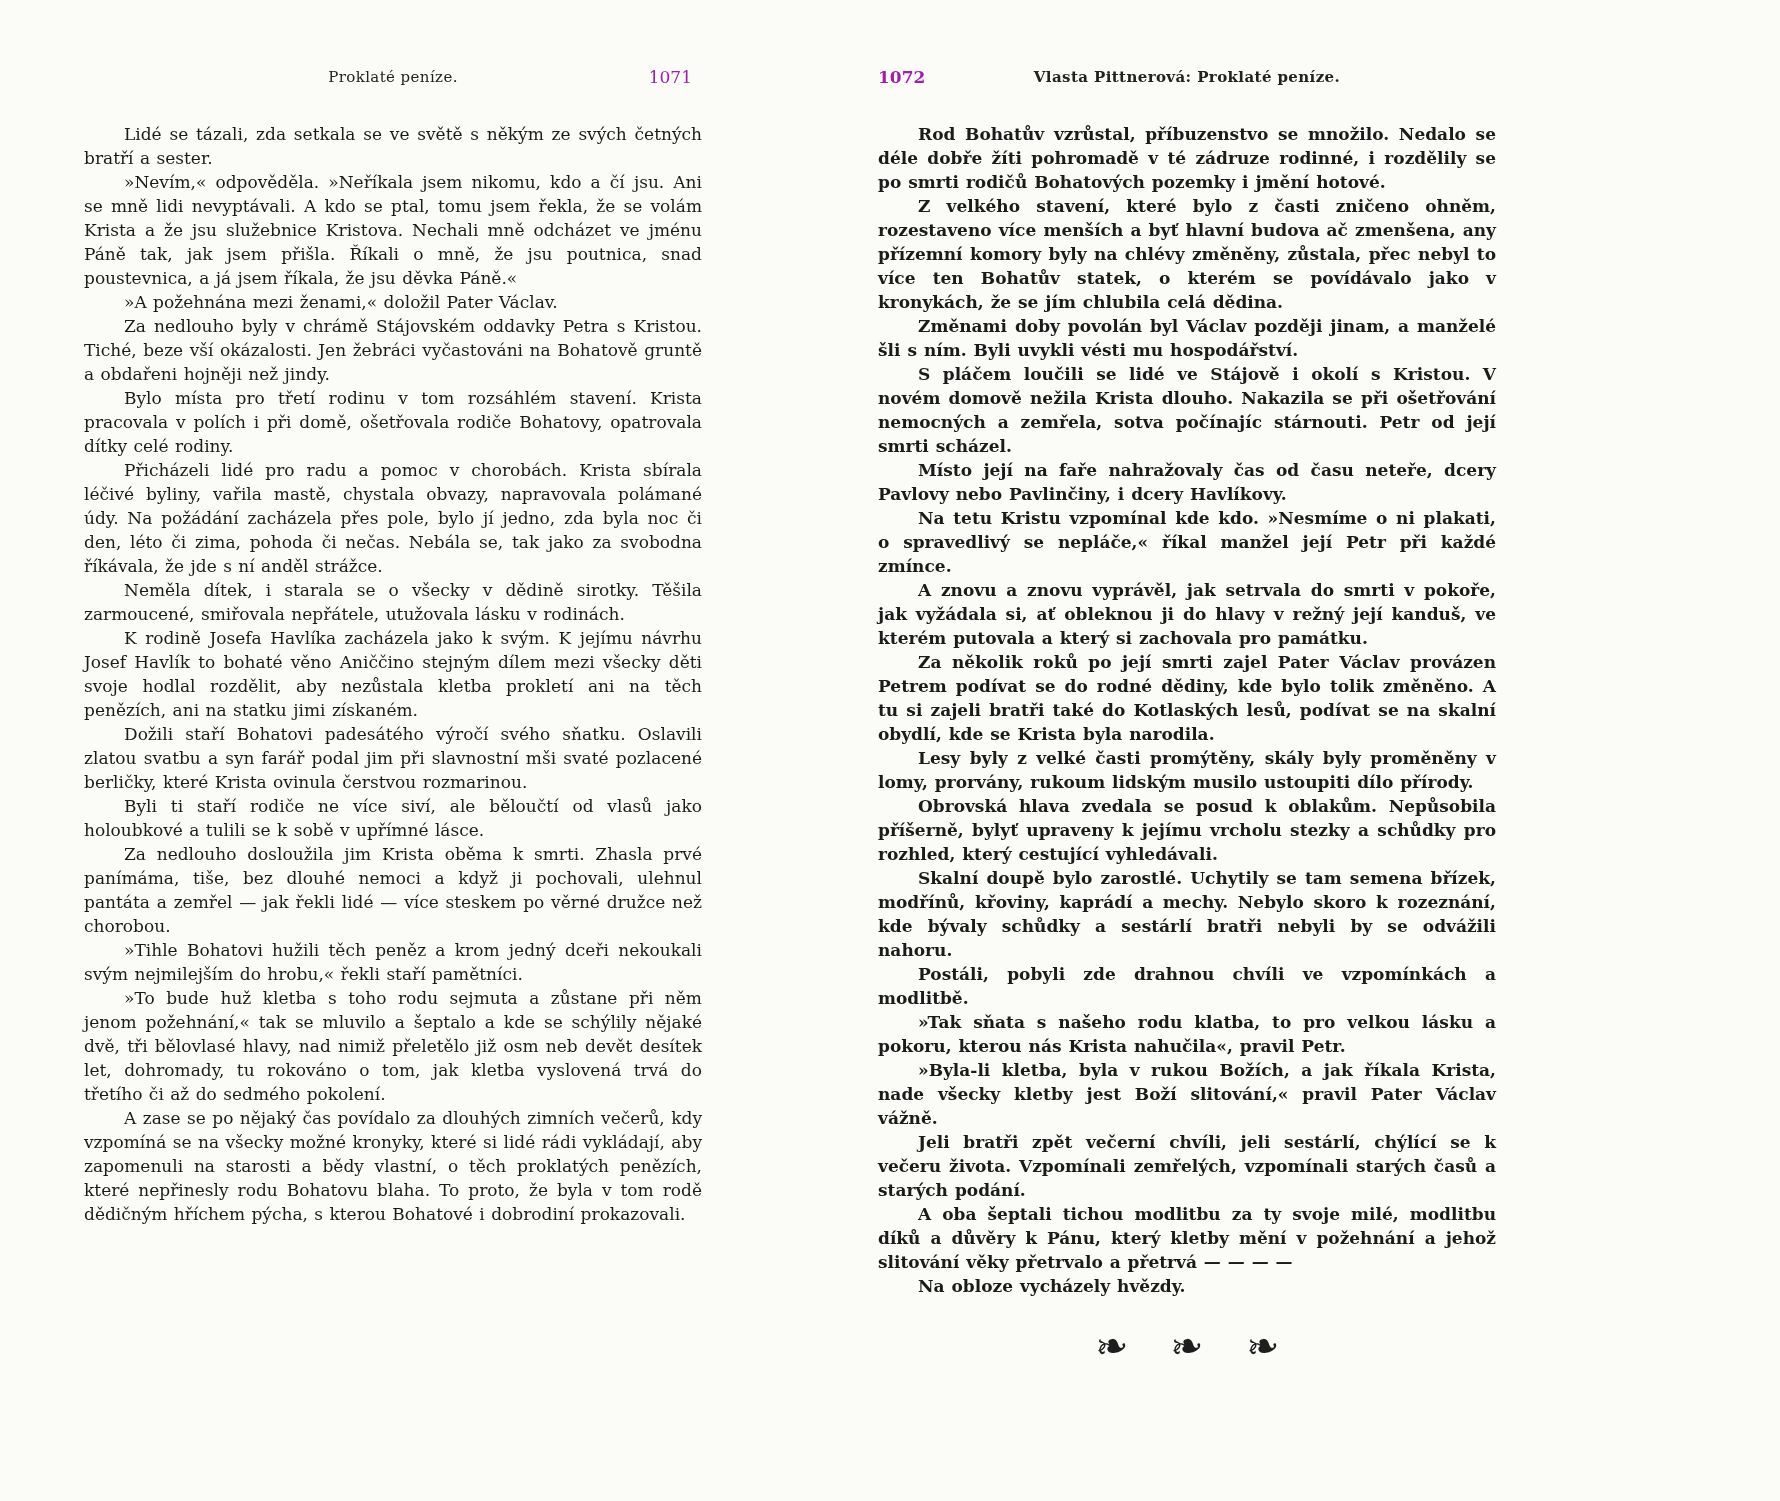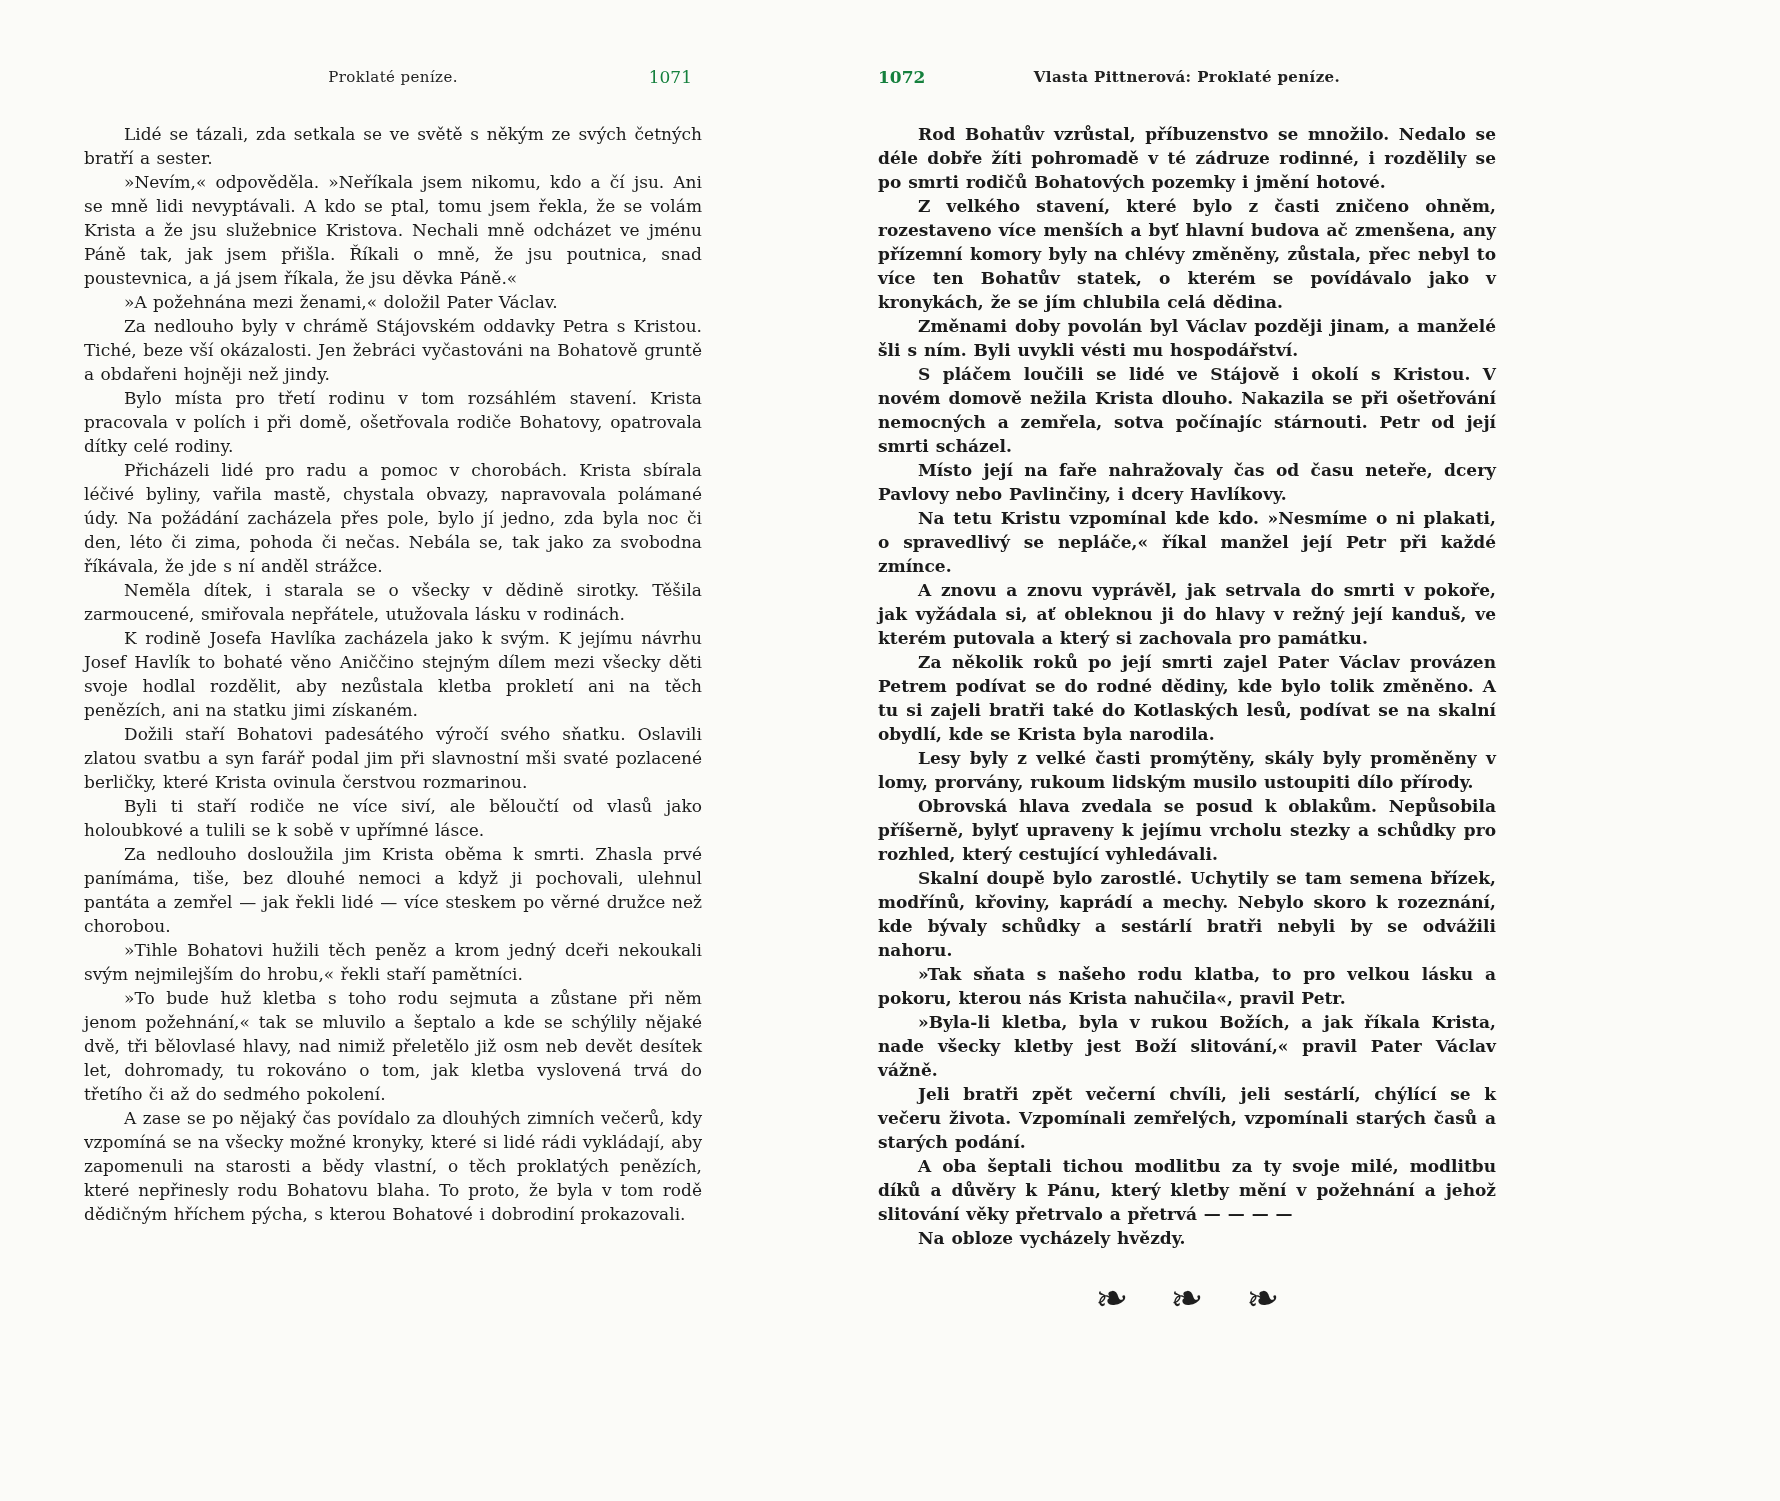--- a/index.html
+++ b/index.html
@@ -32,21 +32,21 @@
   .running-title {
     display: block;
     text-align: center;
     letter-spacing: 0.4px;
     color: #222;
   }
   .page-number {
     position: absolute;
     top: -1px;
     font-size: 17px;
-    color: #15803d;
+    color: #a21caf;
   }
   .page-number-right { right: 10px; }
   .page-number-left  { left: 0; }
 
   .page-body p.para {
     font-size: 17px;
     line-height: 24px;
     text-align: justify;
     text-indent: 40px;
     word-spacing: 1px;
@@ -104,20 +104,21 @@
         <p class="para">Z velkého stavení, které bylo z časti zničeno ohněm, rozestaveno více menších a byť hlavní budova ač zmenšena, any přízemní komory byly na chlévy změněny, zůstala, přec nebyl to více ten Bohatův statek, o kterém se povídávalo jako v kronykách, že se jím chlubila celá dědina.</p>
         <p class="para">Změnami doby povolán byl Václav později jinam, a manželé šli s ním. Byli uvykli vésti mu hospodářství.</p>
         <p class="para">S pláčem loučili se lidé ve Stájově i okolí s Kristou. V novém domově nežila Krista dlouho. Nakazila se při ošetřování nemocných a zemřela, sotva počínajíc stárnouti. Petr od její smrti scházel.</p>
         <p class="para">Místo její na faře nahražovaly čas od času neteře, dcery Pavlovy nebo Pavlinčiny, i dcery Havlíkovy.</p>
         <p class="para">Na tetu Kristu vzpomínal kde kdo. »Nesmíme o ni plakati, o spravedlivý se nepláče,« říkal manžel její Petr při každé zmínce.</p>
         <p class="para">A znovu a znovu vyprávěl, jak setrvala do smrti v pokoře, jak vyžádala si, ať obleknou ji do hlavy v režný její kanduš, ve kterém putovala a který si zachovala pro památku.</p>
         <p class="para">Za několik roků po její smrti zajel Pater Václav provázen Petrem podívat se do rodné dědiny, kde bylo tolik změněno. A tu si zajeli bratři také do Kotlaských lesů, podívat se na skalní obydlí, kde se Krista byla narodila.</p>
         <p class="para">Lesy byly z velké časti promýtěny, skály byly proměněny v lomy, prorvány, rukoum lidským musilo ustoupiti dílo přírody.</p>
         <p class="para">Obrovská hlava zvedala se posud k oblakům. Nepůsobila příšerně, bylyť upraveny k jejímu vrcholu stezky a schůdky pro rozhled, který cestující vyhledávali.</p>
         <p class="para">Skalní doupě bylo zarostlé. Uchytily se tam semena břízek, modřínů, křoviny, kaprádí a mechy. Nebylo skoro k rozeznání, kde bývaly schůdky a sestárlí bratři nebyli by se odvážili nahoru.</p>
+        <p class="para">Postáli, pobyli zde drahnou chvíli ve vzpomínkách a modlitbě.</p>
         <p class="para">»Tak sňata s našeho rodu klatba, to pro velkou lásku a pokoru, kterou nás Krista nahučila«, pravil Petr.</p>
         <p class="para">»Byla-li kletba, byla v rukou Božích, a jak říkala Krista, nade všecky kletby jest Boží slitování,« pravil Pater Václav vážně.</p>
         <p class="para">Jeli bratři zpět večerní chvíli, jeli sestárlí, chýlící se k večeru života. Vzpomínali zemřelých, vzpomínali starých časů a starých podání.</p>
         <p class="para">A oba šeptali tichou modlitbu za ty svoje milé, modlitbu díků a důvěry k Pánu, který kletby mění v požehnání a jehož slitování věky přetrvalo a přetrvá — — — —</p>
         <p class="para">Na obloze vycházely hvězdy.</p>
       </div>
     <div class="ornament-row">
         <span class="ornament">❧</span>
         <span class="ornament">❧</span>
         <span class="ornament">❧</span>

